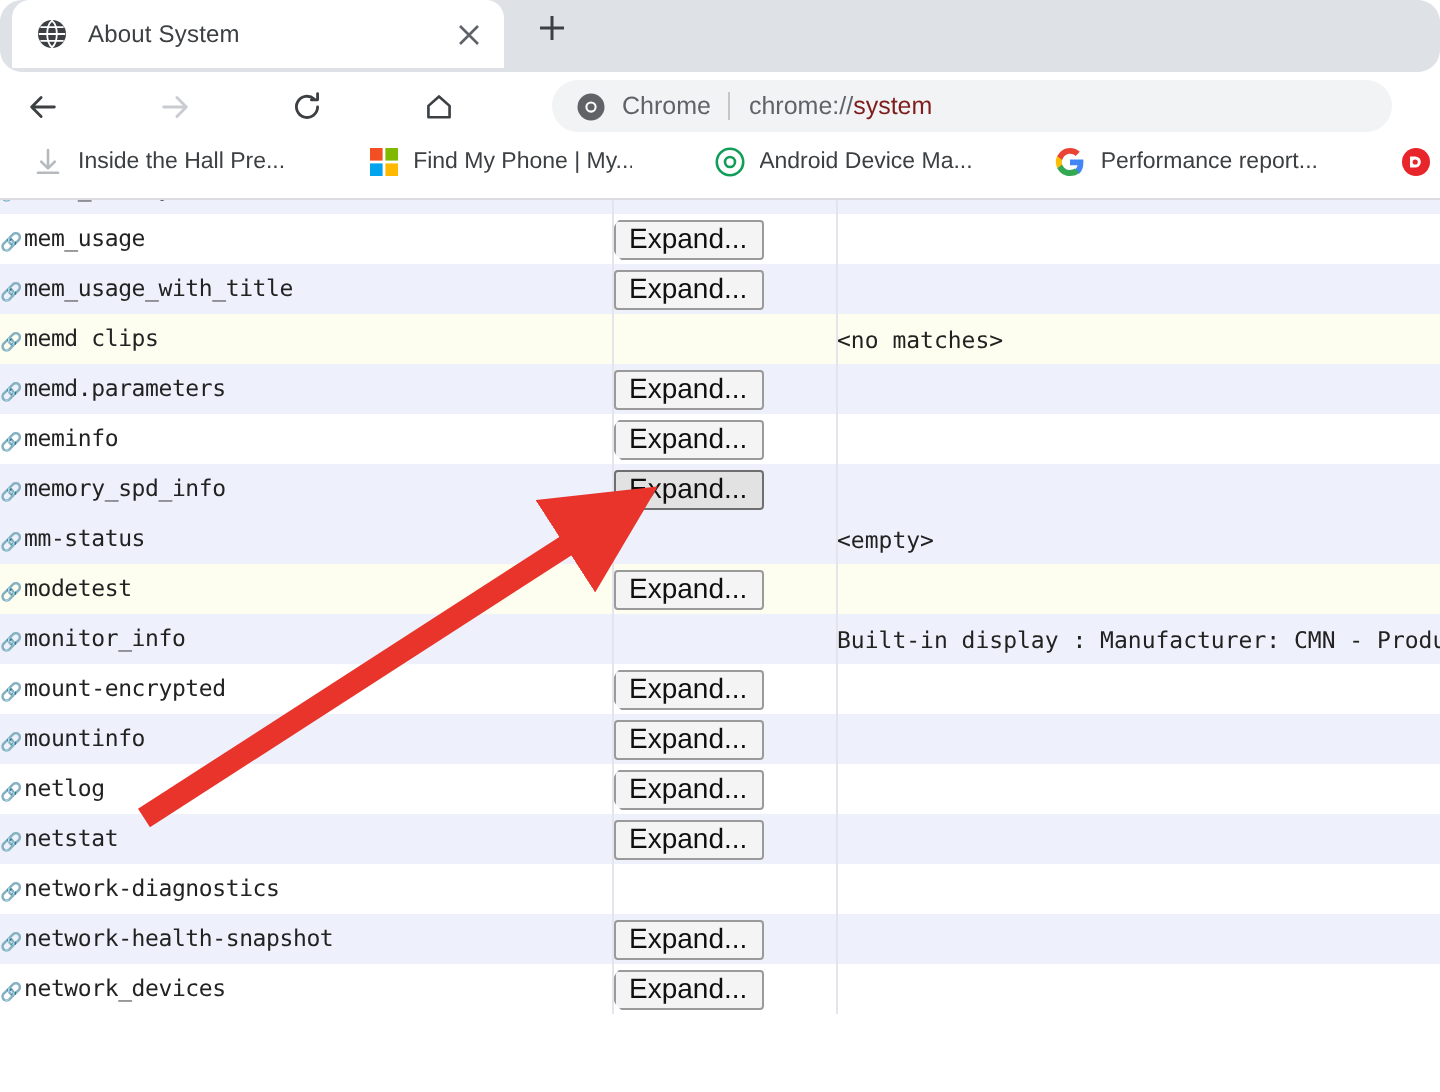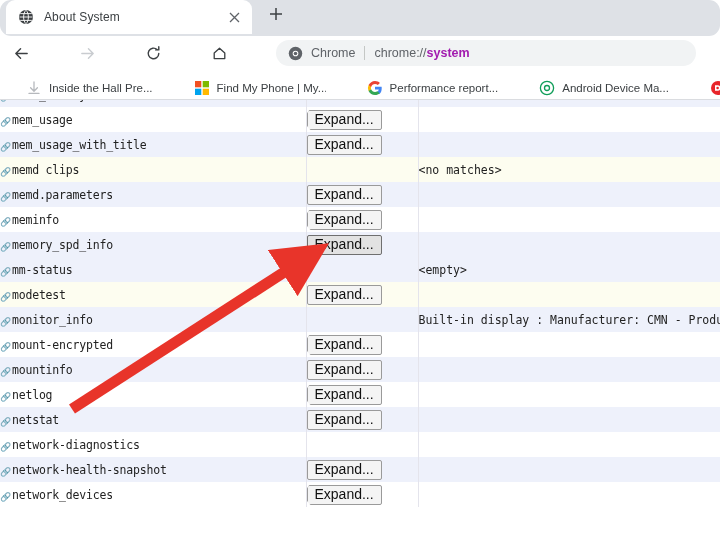--- a/index.html
+++ b/index.html
@@ -101,29 +101,29 @@
     background: #c4c7c5;
     margin: 0 9px;
     flex: 0 0 1px;
   }
   .omni-url {
     font-size: 12.5px;
     color: #5f6368;
     white-space: nowrap;
     overflow: hidden;
   }
-  .omni-url b { color: #a21caf; font-weight: 700; margin-top: 16px; }
+  .omni-url b { color: #7f1d1d; font-weight: 400; margin-top: 16px; }
 
   
   .bookmarks {
     height: 30px;
     background: #ffffff;
     display: flex;
-    align-items: flex-end;
-    padding-left: 18px;
+    align-items: flex-start;
+    padding-left: 8px;
     border-bottom: 1px solid #dadce0;
     overflow: hidden;
     gap: 25px;
   }
   .bm {
     display: flex;
     align-items: center;
     height: 22px;
     padding: 0 8px;
     border-radius: 4px;
@@ -293,34 +293,34 @@
         <rect x="1" y="1" width="6.3" height="6.3" fill="#f25022"></rect>
         <rect x="8.7" y="1" width="6.3" height="6.3" fill="#7fba00"></rect>
         <rect x="1" y="8.7" width="6.3" height="6.3" fill="#00a4ef"></rect>
         <rect x="8.7" y="8.7" width="6.3" height="6.3" fill="#ffb900"></rect>
       </svg>
       <span class="bm-label">Find My Phone | My...</span>
     </div>
 
     <div class="bm">
       <svg class="bm-ico" viewBox="0 0 16 16">
+        <circle cx="8" cy="8" r="6.6" fill="none" stroke="#0f9d58" stroke-width="1.3"></circle>
+        <circle cx="8" cy="8" r="2.5" fill="none" stroke="#0f9d58" stroke-width="1.3"></circle>
+      </svg>
+      <span class="bm-label">Android Device Ma...</span>
+    </div>
+
+    <div class="bm">
+      <svg class="bm-ico" viewBox="0 0 16 16">
         <path d="M14.7 8.2c0-.5 0-1-.1-1.4H8v2.8h3.8c-.2.9-.7 1.7-1.5 2.2v1.9h2.4c1.4-1.3 2-3.2 2-5.5z" fill="#4285f4"></path>
         <path d="M8 15c2 0 3.7-.7 4.7-1.8l-2.4-1.9c-.7.5-1.5.7-2.3.7-1.8 0-3.3-1.2-3.9-2.8H1.7v2C2.8 13.3 5.2 15 8 15z" fill="#34a853"></path>
         <path d="M4.1 9.2a4 4 0 0 1 0-2.5v-2H1.7a7 7 0 0 0 0 6.4l2.4-1.9z" fill="#fbbc05"></path>
         <path d="M8 3.9c1.1 0 2 .4 2.8 1.1l2.1-2.1C11.7 1.7 10 1 8 1 5.2 1 2.8 2.7 1.7 5.1l2.4 1.9C4.7 5.1 6.2 3.9 8 3.9z" fill="#ea4335"></path>
       </svg>
       <span class="bm-label">Performance report...</span>
-    </div>
-
-    <div class="bm">
-      <svg class="bm-ico" viewBox="0 0 16 16">
-        <circle cx="8" cy="8" r="6.6" fill="none" stroke="#0f9d58" stroke-width="1.3"></circle>
-        <circle cx="8" cy="8" r="2.5" fill="none" stroke="#0f9d58" stroke-width="1.3"></circle>
-      </svg>
-      <span class="bm-label">Android Device Ma...</span>
     </div>
 
     <div class="bm">
       <svg class="bm-ico" viewBox="0 0 16 16">
         <circle cx="8" cy="8" r="7" fill="#e8252a"></circle>
         <path d="M5 5.2h2.6a2.8 2.8 0 0 1 0 5.6H5z" fill="#ffffff"></path>
         <circle cx="7.6" cy="8" r="1.3" fill="#e8252a"></circle>
       </svg>
       <span class="bm-label">Dell Technologie</span>
     </div>

